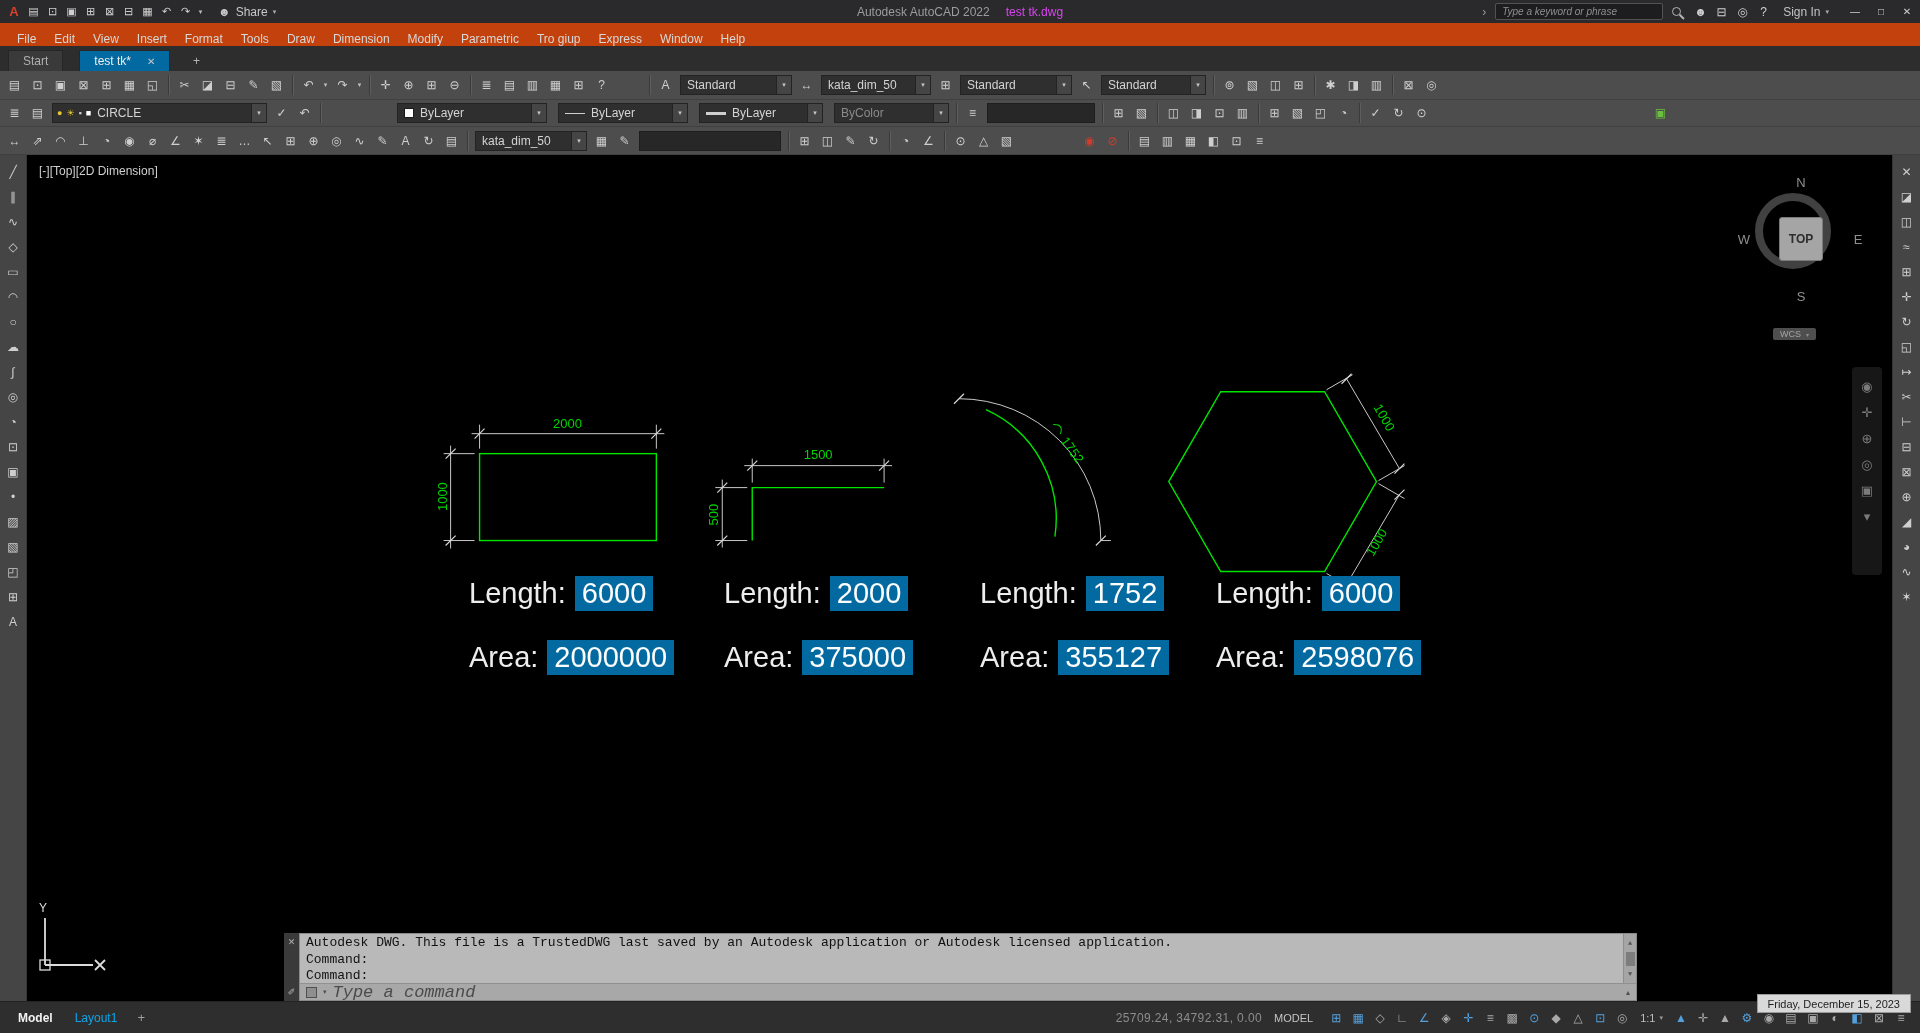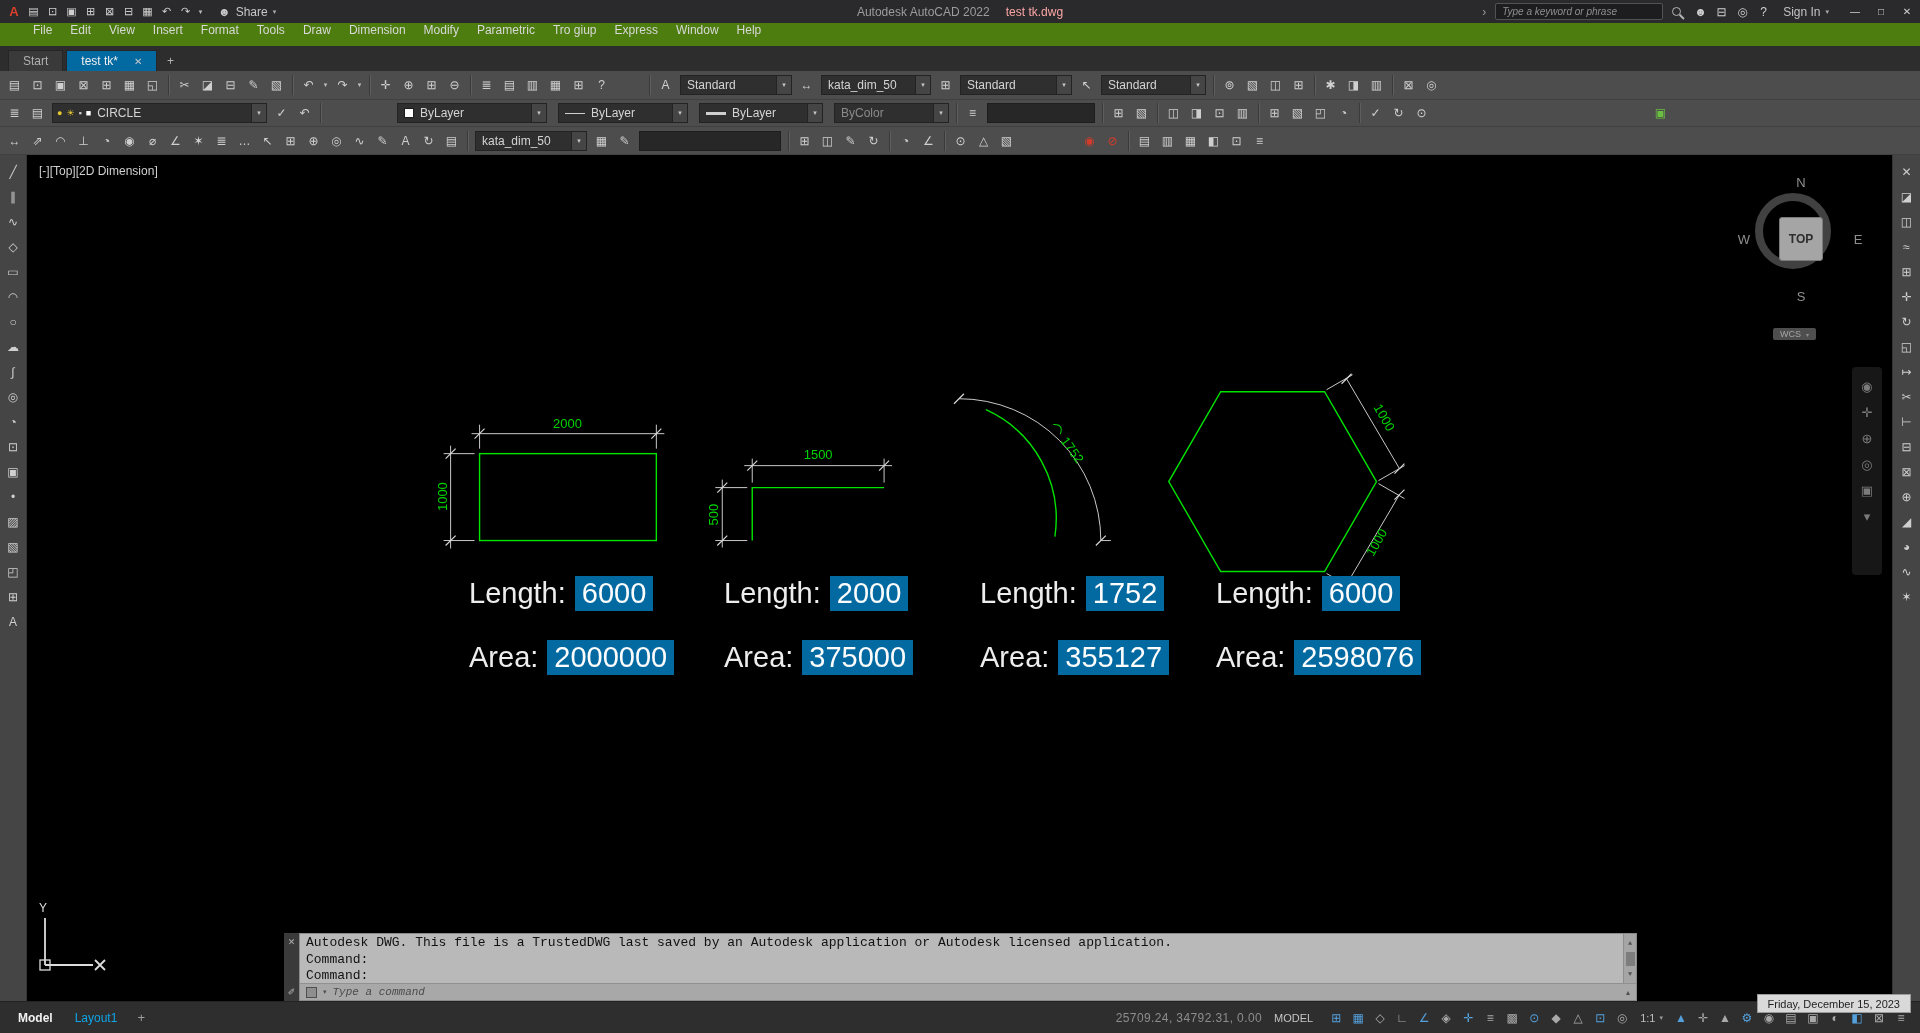--- a/index.html
+++ b/index.html
@@ -10,37 +10,37 @@
   
   .titlebar{height:23px;background:#2a2a2c;display:flex;align-items:center;color:#c2c2c2;
     font-size:12px;position:relative;flex:0 0 auto;padding-left:4px}
   .logo{width:20px;text-align:center;color:#d8402a;font-weight:bold;font-size:13px}
   .tbtn{display:inline-flex;align-items:center;justify-content:center;color:#cfcfcf}
   .qat{display:flex;align-items:center}
   .qat .tbtn{width:19px;height:19px;font-size:11px}
   .share{display:flex;gap:5px;margin-left:12px;align-items:center;color:#c8c8c8;font-size:12px}
   .share .dd-mini{font-size:7px;color:#a9a9a9}
   .tb-center{position:absolute;left:0;right:0;display:flex;justify-content:center;gap:16px;pointer-events:none}
-  .app-name{color:#9c9c9c}.doc-name{color:#fca5a5}
+  .app-name{color:#9c9c9c}.doc-name{color:#d946ef}
   .tb-right{margin-left:auto;display:flex;align-items:center;gap:9px}
   .search{width:168px;height:17px;background:#1d1d1f;border:1px solid#525252;border-radius:2px;
     color:#b0b0b0;font-size:10px;font-style:italic;padding:0 6px;outline:none}
   .search::placeholder{color:#8f8f8f;font-style:italic}
   .mag{width:9px;height:9px;border:1.5px solid #b5b5b5;border-radius:50%;position:relative;display:inline-block}
   .mag::after{content:"";position:absolute;width:6px;height:1.5px;background:#b5b5b5;transform:rotate(45deg);right:-5px;bottom:-2px}
   .signin{display:flex;align-items:center;gap:5px}
   .win-controls{display:flex;margin-left:4px}
   .win-controls .wc{width:26px;height:23px;display:flex;align-items:center;justify-content:center;font-size:10px;color:#d2d2d2}
 
   
-  .menubar{height:24px;background:#4d7c0f;display:flex;align-items:flex-start;padding-left:24px;flex:0 0 auto;border-bottom:1px solid #2c2c2c}
+  .menubar{height:24px;background:#c2410c;display:flex;align-items:flex-end;padding-left:8px;flex:0 0 auto;border-bottom:1px solid #2c2c2c}
   .menu-item{padding:0 9px;font-size:12px;color:#d8d8d8;display:flex;align-items:center}
 
   
-  .tabbar{height:24px;background:#2d2d2d;display:flex;align-items:flex-end;padding-left:8px;gap:3px;flex:0 0 auto}
+  .tabbar{height:24px;background:#2d2d2d;display:flex;align-items:flex-end;padding-left:8px;gap:16px;flex:0 0 auto}
   .ftab{height:21px;display:flex;align-items:center;padding:0 14px;font-size:12px;color:#b0b0b0;
     background:#3a3a3a;border:1px solid #262626;border-bottom:none}
   .ftab.active{background:#0369a1;color:#efefef;gap:16px}
   .ftab .close{font-size:10px;color:#c9c9c9}
   .newtab{width:20px;height:21px;color:#b5b5b5;display:flex;align-items:center;justify-content:center;font-size:12px}
 
   
   .toolbar{background:#4d4d4d;display:flex;align-items:center;padding:0 3px;
     border-bottom:1px solid #404040;flex:0 0 auto;white-space:nowrap;overflow:hidden}
   .row1{height:29px}.row2{height:27px}.row3{height:28px}
@@ -107,21 +107,21 @@
   .cmd-main{flex:1;display:flex;flex-direction:column;border:1px solid #8a8a8a}
   .cmd-history{flex:1;background:#b9b9b9;position:relative;padding:1px 8px 0 6px;
     font-family:"Liberation Mono",monospace;font-size:13px;color:#111;line-height:16.5px;overflow:hidden}
   .cmd-scroll{position:absolute;right:0;top:0;bottom:0;width:13px;background:#a5a5a5;border-left:1px solid #8e8e8e;
     display:flex;flex-direction:column;align-items:center;justify-content:space-between;font-size:7px;color:#555;padding:1px 0}
   .cmd-scroll .thumb{width:9px;height:16px;background:#7d7d7d}
   .cmd-inputrow{height:17px;background:#a8a8a8;display:flex;align-items:center;gap:6px;padding:0 6px;border-top:1px solid #909090}
   .cmd-box-icon{width:11px;height:11px;border:1px solid #4f4f4f;background:#8f8f8f;flex:0 0 auto}
   .cmd-dd{font-size:7px;color:#4f4f4f}
   .cmd-input{flex:1;background:transparent;border:none;outline:none;
-    font-family:"Liberation Mono",monospace;font-size:11px;font-style:italic;color:#333}
+    font-family:"Liberation Mono",monospace;font-size:17px;font-style:italic;color:#333}
   .cmd-input::placeholder{color:#4b4b4b;font-style:italic}
   .cmd-expand{font-size:8px;color:#4f4f4f}
 
   
   .date-badge{position:absolute;right:9px;bottom:20px;height:19px;background:#d9d9d9;color:#1d1d1d;
     font-size:11px;display:flex;align-items:center;padding:0 10px;z-index:40;border:1px solid #9a9a9a}
 
   
   .statusbar{height:32px;background:#2e2e2e;display:flex;align-items:center;padding:0 8px;gap:2px;flex:0 0 auto;border-top:1px solid #222}
   .sheet-tab{font-size:12px;padding:0 10px;color:#0ea5e9;height:100%;display:flex;align-items:center}

